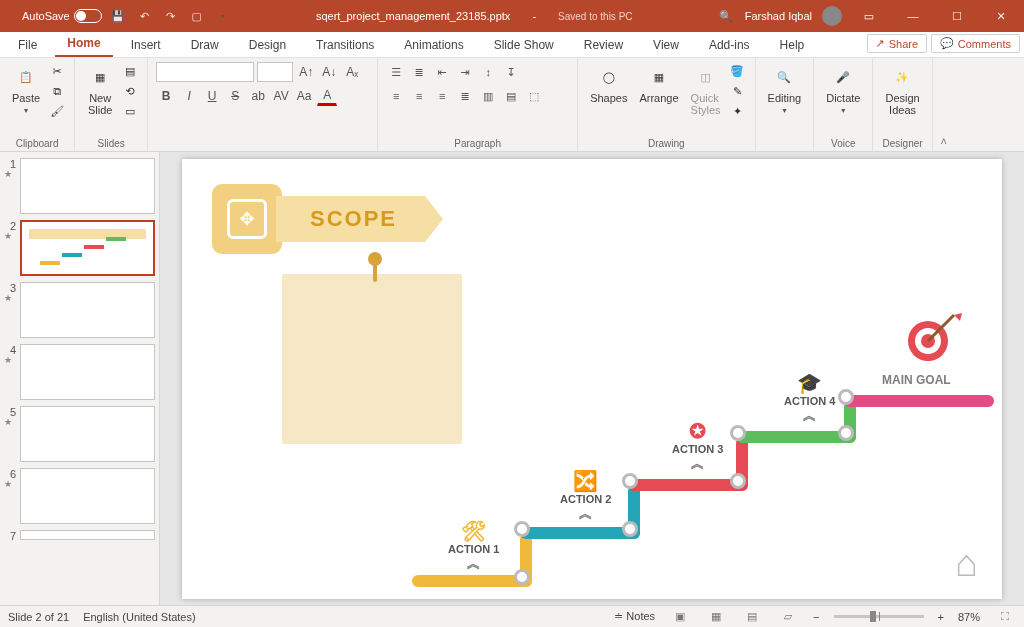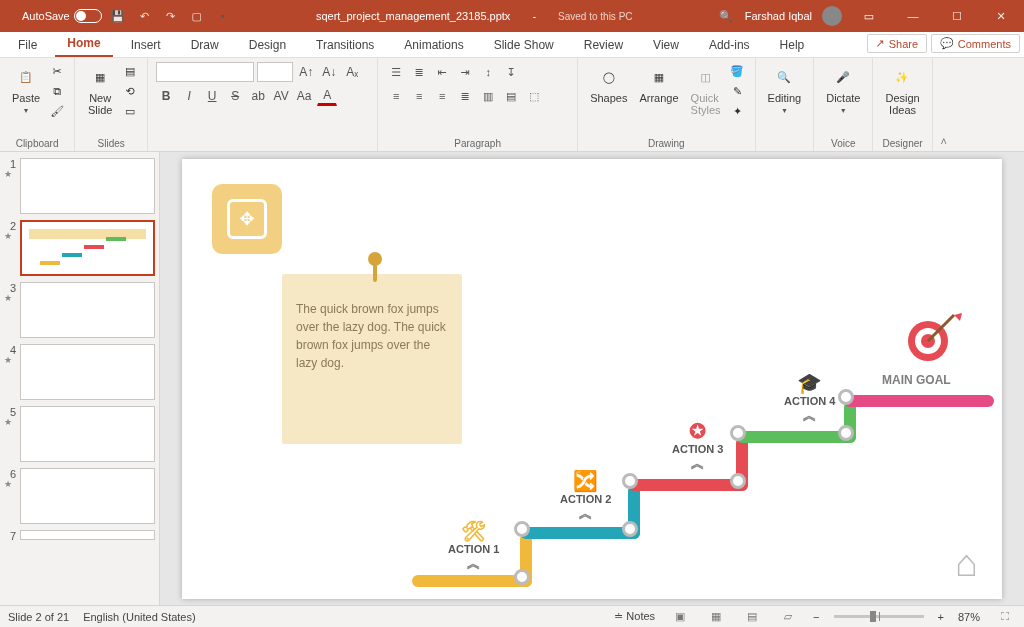--- a/index.html
+++ b/index.html
@@ -361,25 +361,25 @@
       </div>
   </div>
 
   <div class="canvas-wrap">
     <div class="slide">
 
       <div class="scope-banner">
         <div class="scope-hex">
           <div class="scope-hex-inner">✥</div>
         </div>
+        <div class="scope-ribbon">SCOPE</div>
       </div>
 
       <div class="sticky">
         <div class="pin"></div>
-        <span>The quick brown fox jumps over the lazy dog. The quick brown fox jumps over the lazy dog.</span>
       </div>
 
       <div class="steps">
 
         <div class="step-label" style="left:36px;top:180px">
           <span style="color:#f0b93b;font-size:20px">🛠</span><br>
           <span>ACTION 1</span><br>
           <span class="step-chev">︽</span>
         </div>
 

